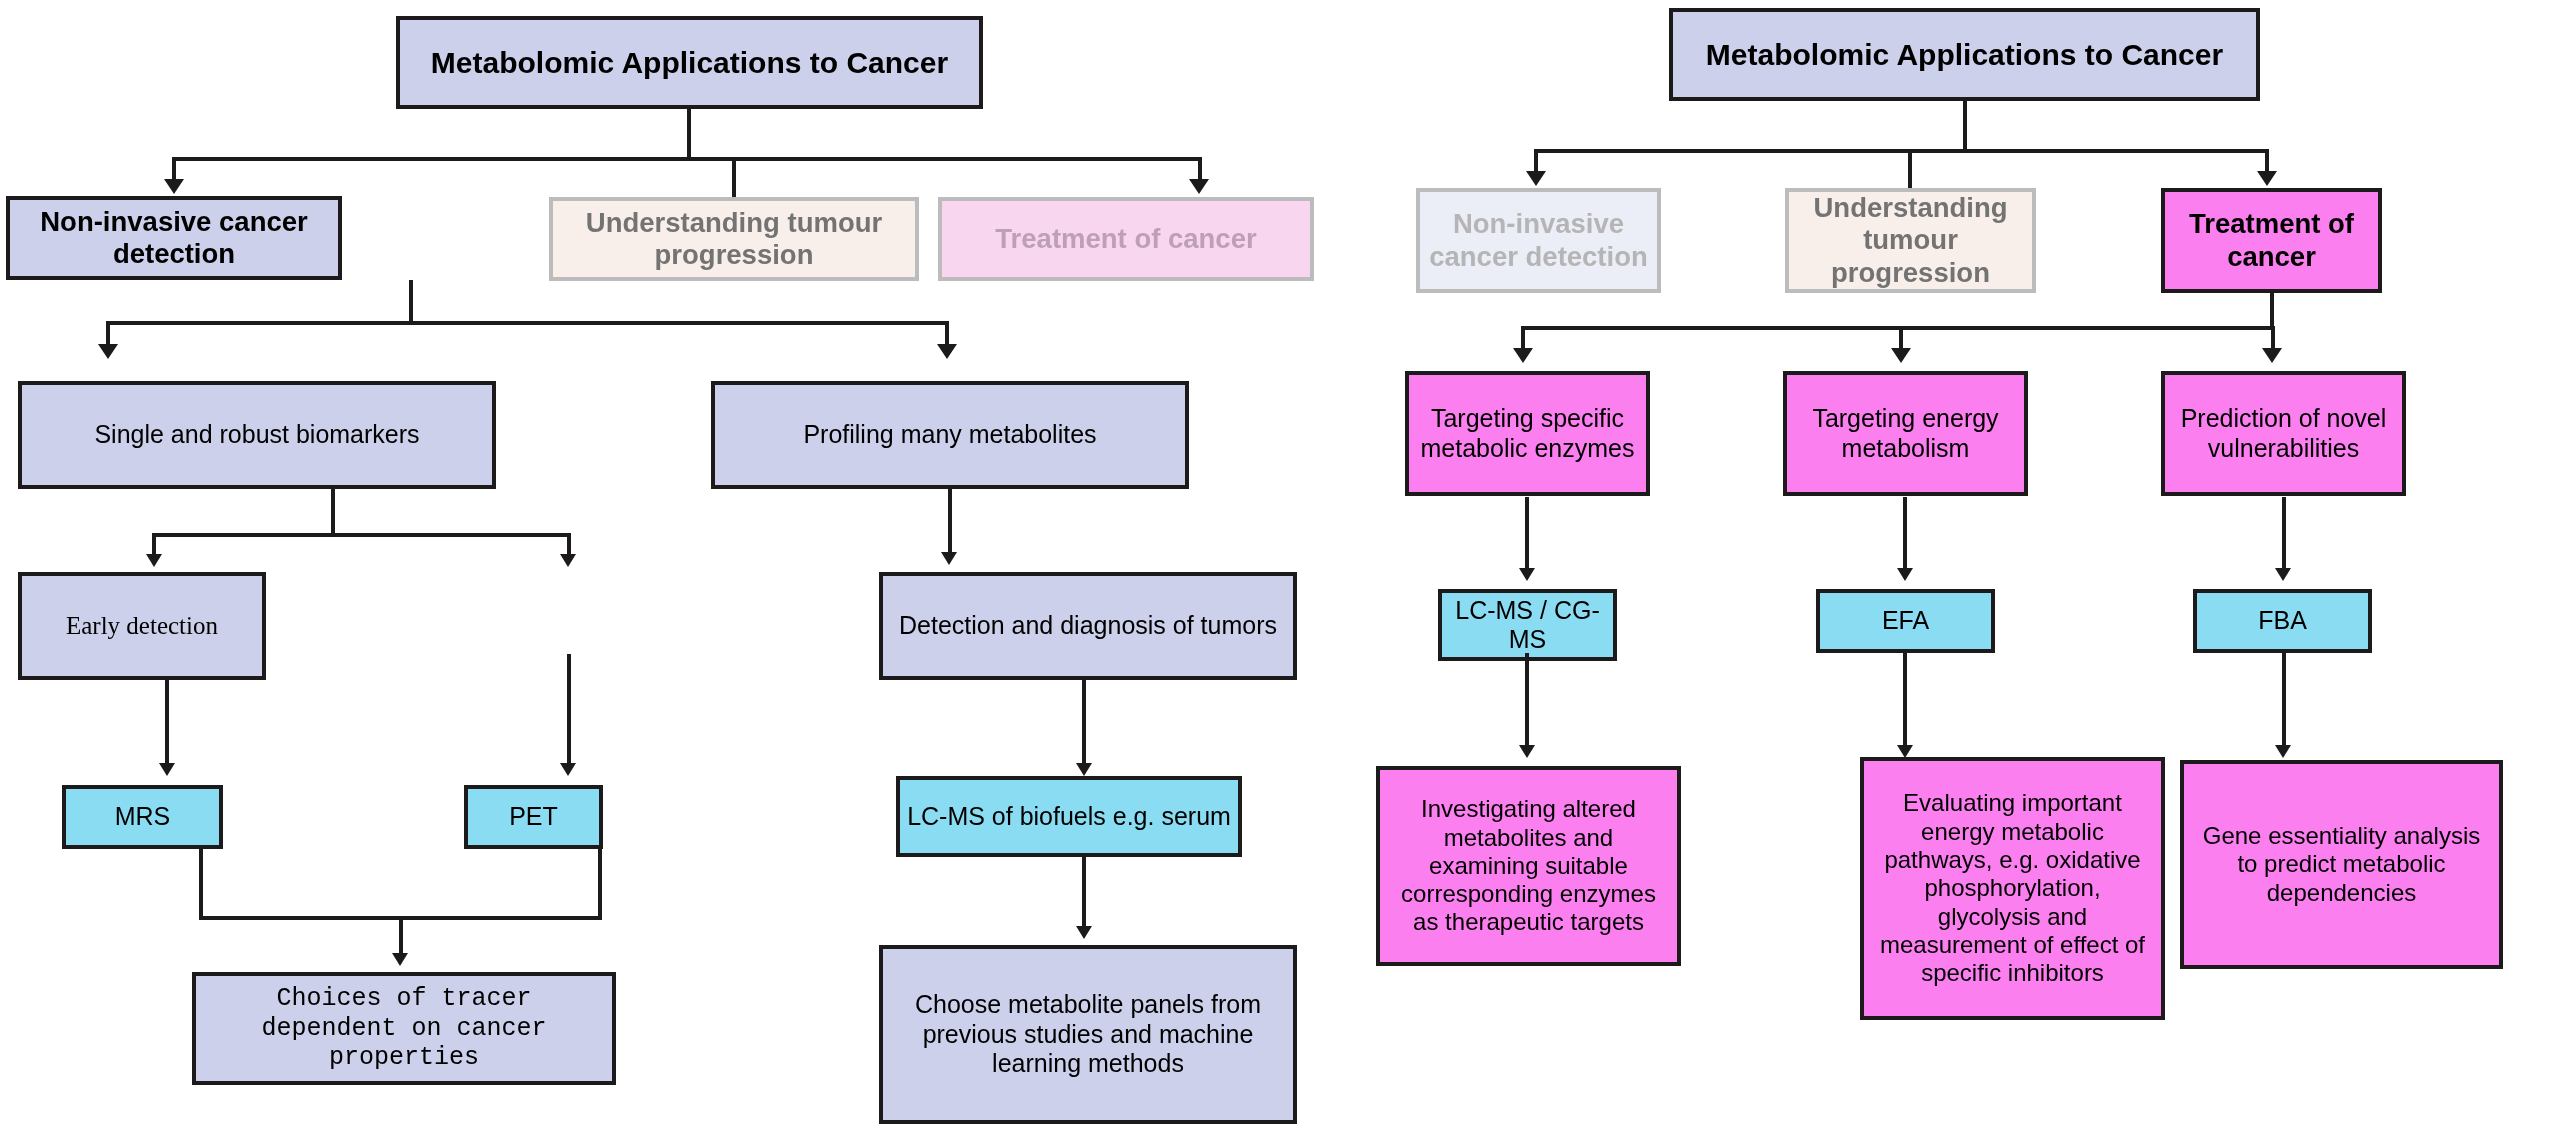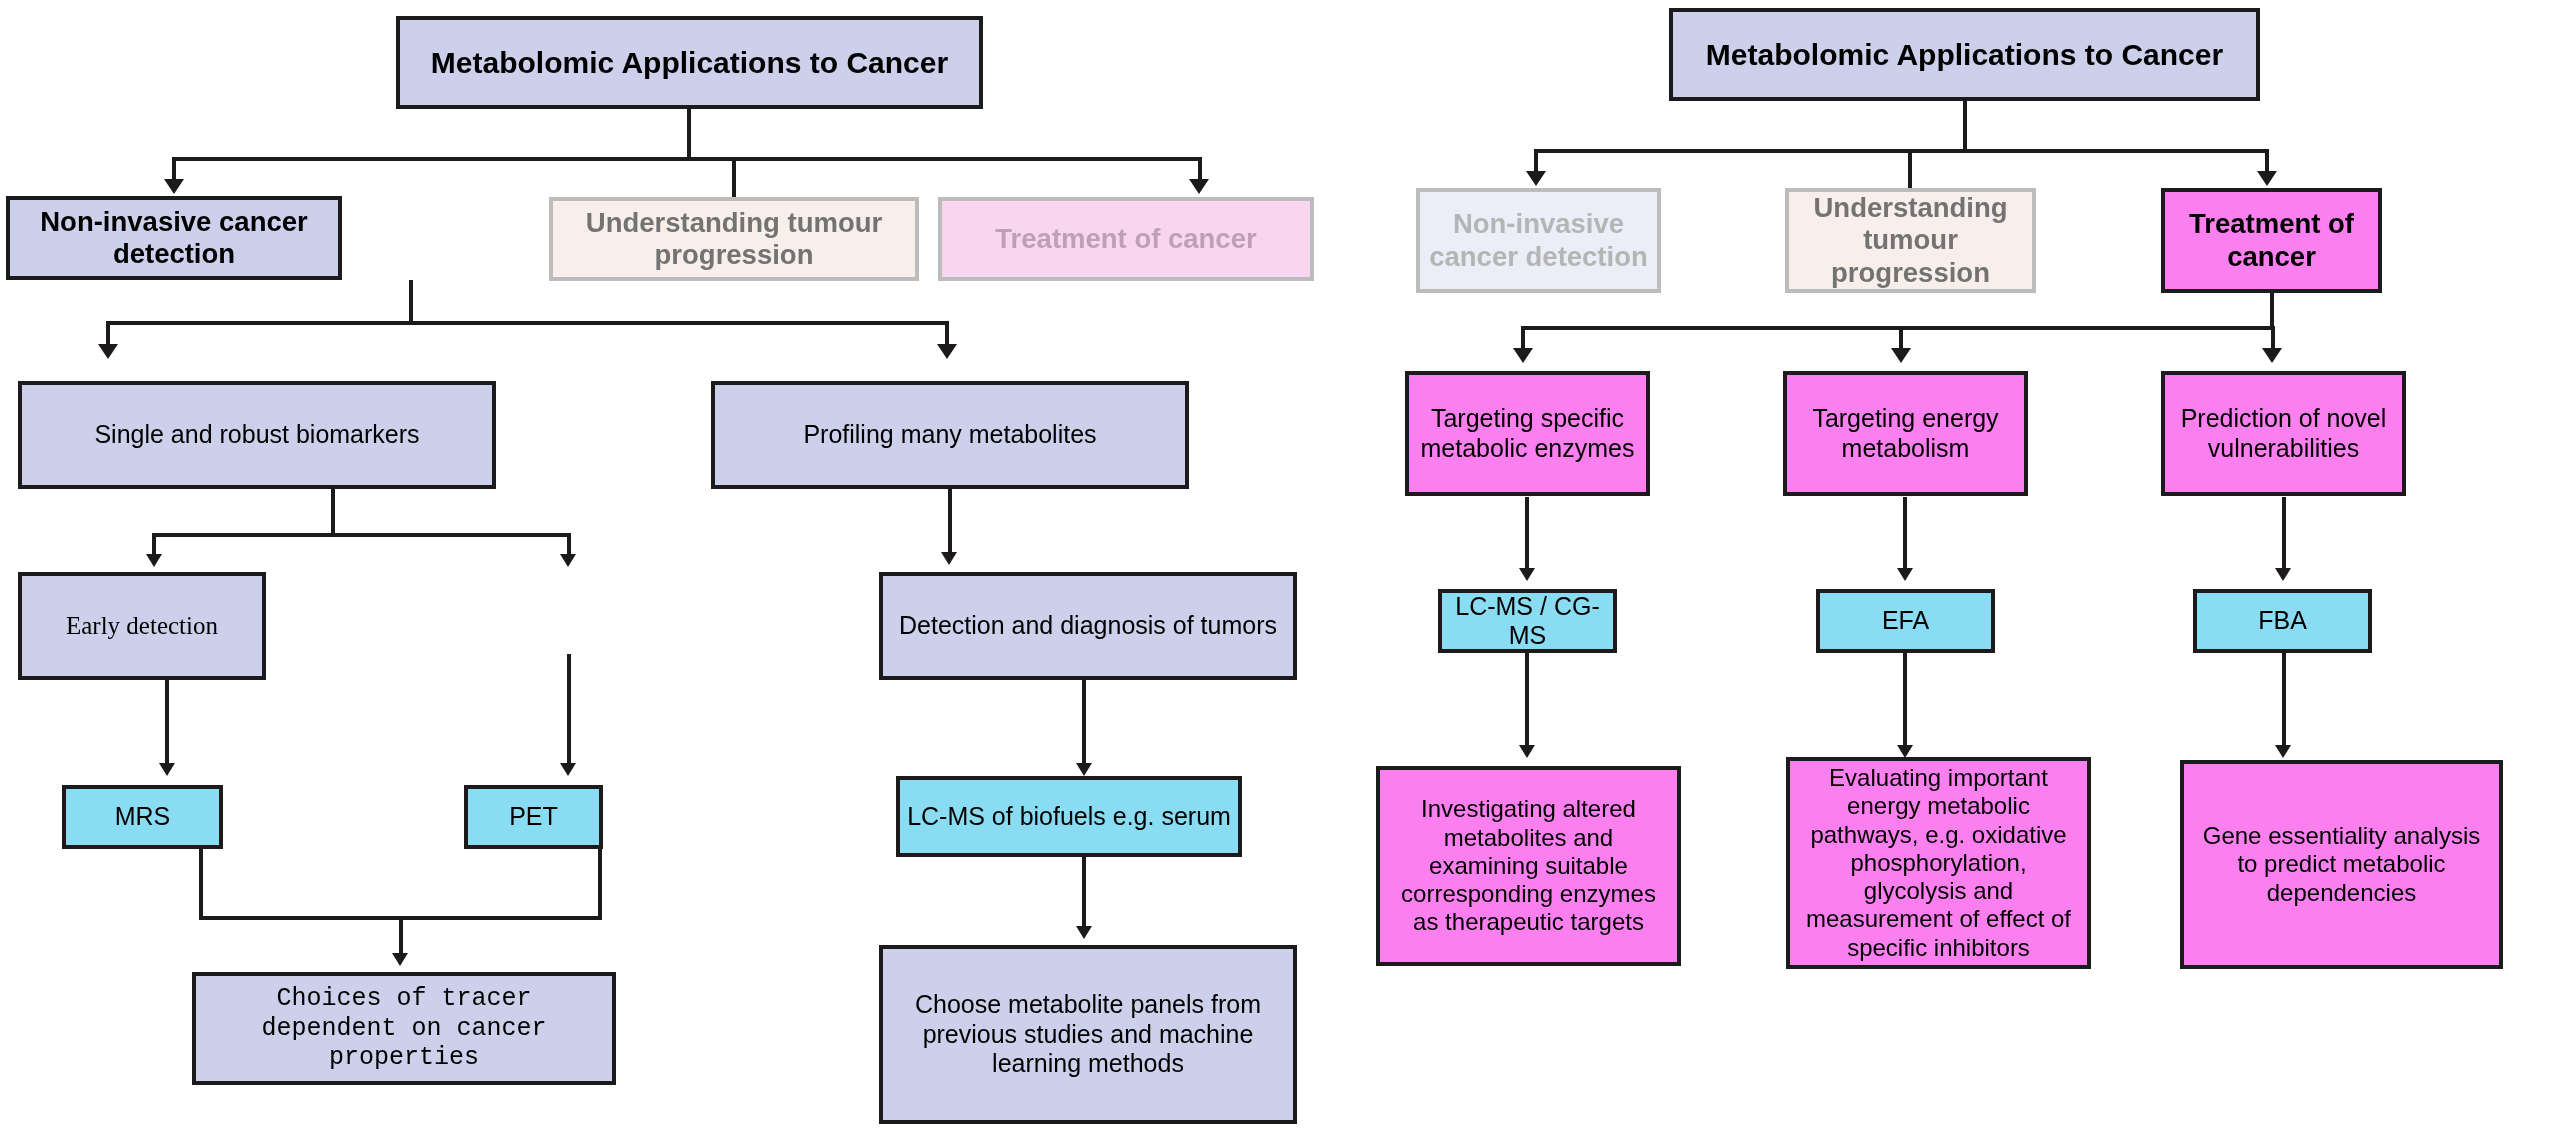--- a/index.html
+++ b/index.html
@@ -175,35 +175,35 @@
 
   <div class="ln v thin" style="left:1525px; top:497px; width:3.6px; height:75px;"></div>
   <div class="arrow sm" style="left:1519px; top:568px;"></div>
 
   <div class="ln v thin" style="left:1903px; top:497px; width:3.6px; height:75px;"></div>
   <div class="arrow sm" style="left:1897px; top:568px;"></div>
 
   <div class="ln v thin" style="left:2282px; top:497px; width:3.6px; height:75px;"></div>
   <div class="arrow sm" style="left:2275px; top:568px;"></div>
 
-  <div class="node cyan f-body" style="left:1438px; top:589px; width:179px; height:64px;">LC-MS / CG-MS</div>
+  <div class="node cyan f-body" style="left:1438px; top:589px; width:179px; height:72px;">LC-MS / CG-MS</div>
 
   <div class="node cyan f-body" style="left:1816px; top:589px; width:179px; height:64px;">EFA</div>
 
   <div class="node cyan f-body" style="left:2193px; top:589px; width:179px; height:64px;">FBA</div>
 
   <div class="ln v thin" style="left:1525px; top:653px; width:3.6px; height:96px;"></div>
   <div class="arrow sm" style="left:1519px; top:745px;"></div>
 
   <div class="ln v thin" style="left:1903px; top:653px; width:3.6px; height:96px;"></div>
   <div class="arrow sm" style="left:1897px; top:745px;"></div>
 
   <div class="ln v thin" style="left:2282px; top:653px; width:3.6px; height:96px;"></div>
   <div class="arrow sm" style="left:2275px; top:745px;"></div>
 
   <div class="node pink f-body2" style="left:1376px; top:766px; width:305px; height:200px;">Investigating altered metabolites and examining suitable corresponding enzymes as therapeutic targets</div>
 
-  <div class="node pink f-body2" style="left:1786px; top:757px; width:305px; height:212px;text-align:center;">Evaluating important energy metabolic pathways, e.g. oxidative phosphorylation, glycolysis and measurement of effect  of specific inhibitors</div>
+  <div class="node pink f-body2" style="left:1860px; top:757px; width:305px; height:263px;text-align:center;">Evaluating important energy metabolic pathways, e.g. oxidative phosphorylation, glycolysis and measurement of effect  of specific inhibitors</div>
 
   <div class="node pink f-body2" style="left:2180px; top:760px; width:323px; height:209px;">Gene essentiality analysis to predict metabolic dependencies</div>
 
 </div>
 
 
 </body></html>

